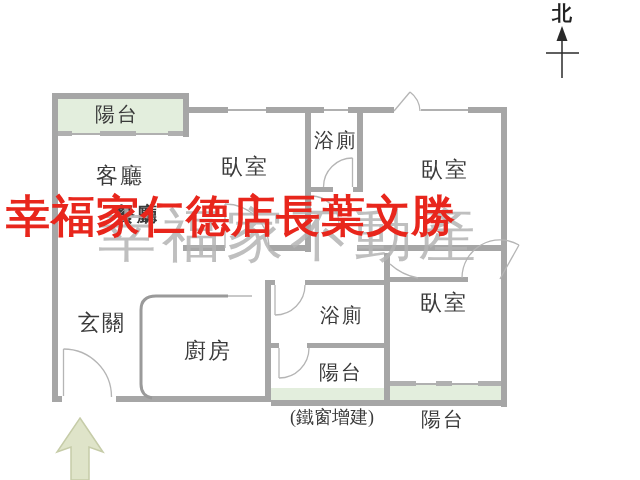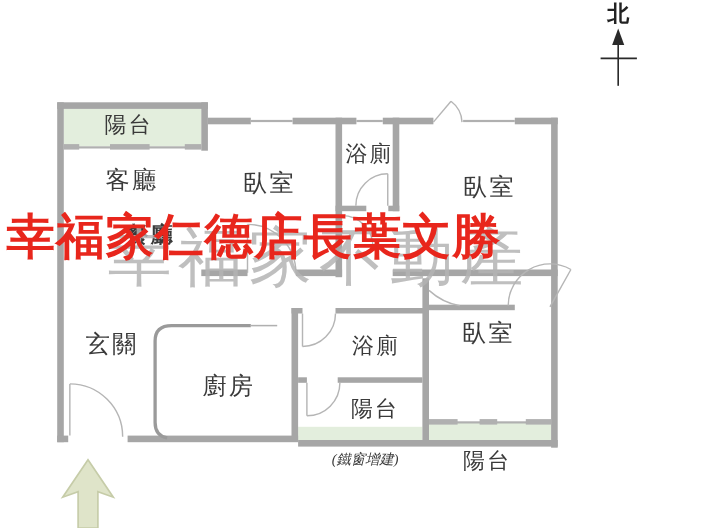--- a/index.html
+++ b/index.html
@@ -7,21 +7,21 @@
     position:relative;width:640px;height:480px;background:#ffffff;overflow:hidden;
     font-family:"Liberation Serif","DejaVu Serif",serif;
   }
   #plan-svg{position:absolute;left:0;top:0;}
   .room-label{
     position:absolute;transform:translate(-50%,-50%);
     color:#3a3a3a;white-space:nowrap;letter-spacing:2px;line-height:1;
   }
   .lbl-22{font-size:22px;}
   .lbl-20{font-size:20px;}
-  .lbl-13{font-size:13px;letter-spacing:0;font-style:italic;}
+  .lbl-13{font-size:18px;letter-spacing:0;}
   .north-label{
     position:absolute;transform:translate(-50%,0);
     color:#222;font-size:20px;font-weight:bold;line-height:1;
     font-family:"Liberation Sans","DejaVu Sans",sans-serif;
   }
   .wm-gray{
     position:absolute;left:98px;top:206px;
     font-family:"Liberation Sans","DejaVu Sans",sans-serif;
     font-size:58px;font-weight:400;color:#b4b4b4;opacity:.85;
     letter-spacing:6px;white-space:nowrap;line-height:1;
@@ -125,26 +125,26 @@
     <g>
       <path d="M 562 30 V 78" stroke="#2a2a2a" stroke-width="1.5" fill="none"></path>
       <path d="M 546 53 H 579" stroke="#2a2a2a" stroke-width="1.5" fill="none"></path>
       <polygon points="562,26 556.5,41 567.5,41" fill="#2a2a2a"></polygon>
     </g>
 
     <polygon points="80,418 103,452 89,447 89,480 71,480 71,447 57,452" fill="#dfe4c9" stroke="#c6cca8" stroke-width="1.5"></polygon>
   </svg>
 
   <div class="room-label lbl-20" style="left:117px;top:114px;">陽台</div>
-  <div class="room-label lbl-22" style="left:120px;top:164px;text-align:right;">客廳</div>
+  <div class="room-label lbl-22" style="left:120px;top:176px;text-align:right;">客廳</div>
   <div class="room-label lbl-20" style="left:137px;top:214px;font-weight:bold;">餐廳</div>
   <div class="room-label lbl-22" style="left:245px;top:167px;">臥室</div>
   <div class="room-label lbl-20" style="left:336px;top:140px;">浴廁</div>
   <div class="room-label lbl-22" style="left:445px;top:170px;">臥室</div>
-  <div class="room-label lbl-22" style="left:102px;top:313px;text-align:right;">玄關</div>
+  <div class="room-label lbl-22" style="left:102px;top:323px;text-align:right;">玄關</div>
   <div class="room-label lbl-22" style="left:208px;top:351px;">廚房</div>
   <div class="room-label lbl-20" style="left:342px;top:315px;">浴廁</div>
   <div class="room-label lbl-20" style="left:341px;top:372px;">陽台</div>
   <div class="room-label lbl-22" style="left:444px;top:303px;">臥室</div>
   <div class="room-label lbl-20" style="left:443px;top:419px;">陽台</div>
   <div class="room-label lbl-13" style="left:332px;top:417px;">(鐵窗增建)</div>
 
   <div class="north-label" style="left:562px;top:3px;">北</div>
 
   <div class="wm-gray">幸福家不動產</div>

